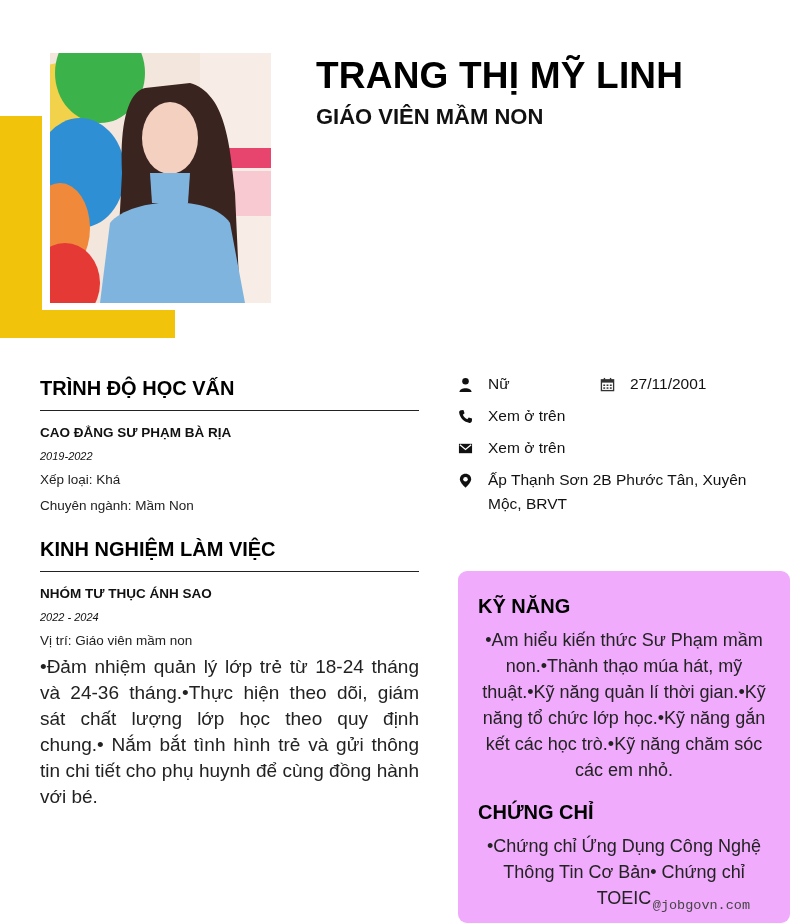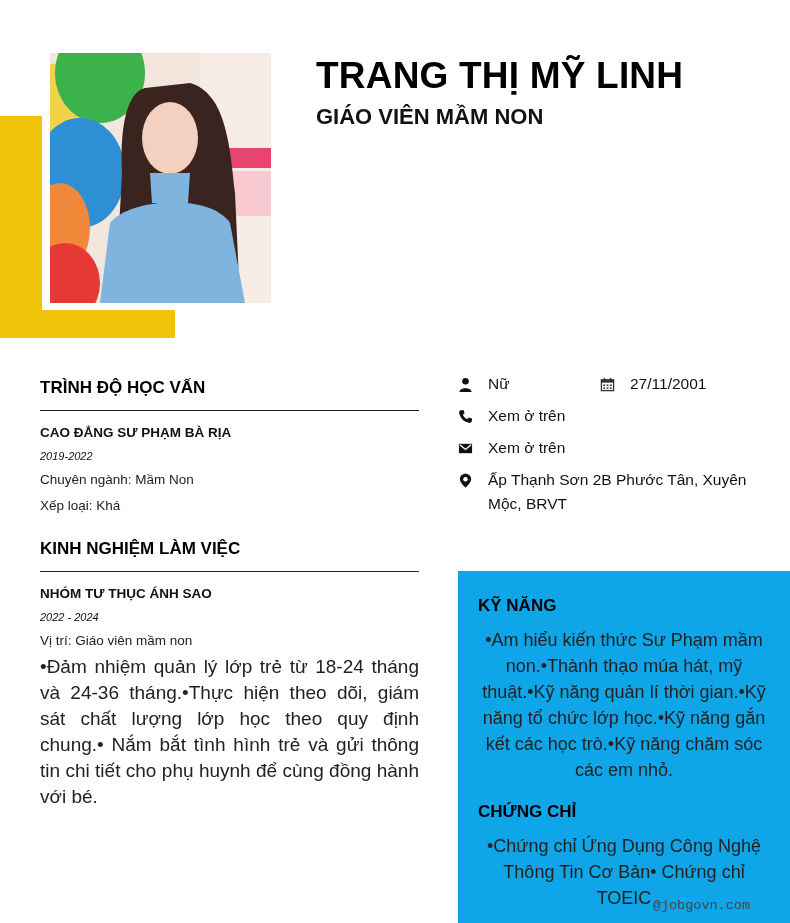--- a/index.html
+++ b/index.html
@@ -9,39 +9,39 @@
   .yellow-block-v { position: absolute; left: 0; top: 116px; width: 42px; height: 222px; background: #f1c40b; }
   .yellow-block-h { position: absolute; left: 0; top: 310px; width: 175px; height: 28px; background: #f1c40b; }
 
   .photo { position: absolute; left: 50px; top: 53px; width: 221px; height: 250px; overflow: hidden; background: #f4d9d6; }
   .photo svg { display: block; width: 100%; height: 100%; }
 
   .name { position: absolute; left: 316px; top: 55px; font-size: 37px; font-weight: 700; color: #000; letter-spacing: 0.2px; white-space: nowrap; }
   .role { position: absolute; left: 316px; top: 104px; font-size: 22px; font-weight: 700; color: #111; white-space: nowrap; }
 
   .left-col { position: absolute; left: 40px; top: 374px; width: 379px; }
-  .section-title { font-size: 17px; font-weight: 700; color: #000; line-height: 28px; }
+  .section-title { font-size: 20px; font-weight: 700; color: #000; line-height: 28px; }
   .divider { height: 1px; background: #222; margin-top: 8px; margin-bottom: 12px; }
   .entry-title { font-size: 13.5px; font-weight: 700; color: #111; line-height: 20px; }
   .entry-date { font-size: 11px; font-style: italic; color: #111; line-height: 22px; margin-top: 2px; }
   .entry-text { font-size: 13.5px; color: #222; line-height: 26px; }
   .entry-desc { font-size: 19px; color: #222; line-height: 26px; text-align: justify; }
   .edu-block { margin-bottom: 16px; }
 
   .contact { position: absolute; left: 458px; top: 372px; width: 300px; }
   .contact .section-title { margin-bottom: 4px; }
   .c-row { display: flex; align-items: flex-start; font-size: 15.5px; line-height: 24px; color: #111; margin-bottom: 8px; }
   .c-icon { width: 16px; height: 24px; display: flex; align-items: center; justify-content: flex-start; margin-right: 14px; flex-shrink: 0; }
   .c-icon svg { width: 15px; height: 15px; }
   .c-text { flex: 1; }
   .c-row.two { }
   .c-cell { display: flex; align-items: flex-start; }
   .c-cell.first { width: 142px; }
 
-  .sidebar-box { position: absolute; left: 458px; top: 571px; width: 332px; height: 352px; background: #0ea5e9; padding: 20px 20px 0 20px; }
+  .sidebar-box { position: absolute; left: 458px; top: 571px; width: 332px; height: 352px; background: #f0abfc; padding: 20px 20px 0 20px; border-radius: 9px; }
   .sidebar-box .section-title { margin-bottom: 6px; line-height: 30px; }
   .box-text { font-size: 18px; color: #222; line-height: 26px; text-align: center; }
   .skills-block { margin-bottom: 14px; }
   .watermark { position: absolute; right: 40px; bottom: 10px; font-family: "Liberation Mono", "DejaVu Sans Mono", monospace; font-size: 13.5px; color: #444; }
 </style>
 </head>
 <body>
 
 <div class="yellow-block-v"></div>
 <div class="yellow-block-h"></div>
@@ -66,22 +66,22 @@
 
 <div class="name">TRANG THỊ MỸ LINH</div>
 <div class="role">GIÁO VIÊN MẦM NON</div>
 
 <div class="left-col">
   <div class="section-title">TRÌNH ĐỘ HỌC VẤN</div>
   <div class="divider"></div>
   <div class="edu-block">
     <div class="entry-title">CAO ĐẲNG SƯ PHẠM BÀ RỊA</div>
     <div class="entry-date">2019-2022</div>
+    <div class="entry-text">Xếp loại: Khá</div>
     <div class="entry-text">Chuyên ngành: Mầm Non</div>
-    <div class="entry-text">Xếp loại: Khá</div>
   </div>
 
   <div class="section-title">KINH NGHIỆM LÀM VIỆC</div>
   <div class="divider"></div>
   <div>
     <div class="entry-title">NHÓM TƯ THỤC ÁNH SAO</div>
     <div class="entry-date">2022 - 2024</div>
     <div class="entry-text">Vị trí: Giáo viên mầm non</div>
     <div class="entry-desc">•Đảm nhiệm quản lý lớp trẻ từ 18-24 tháng và 24-36 tháng.•Thực hiện theo dõi, giám sát chất lượng lớp học theo quy định chung.• Nắm bắt tình hình trẻ và gửi thông tin chi tiết cho phụ huynh để cùng đồng hành với bé.</div>
   </div>

